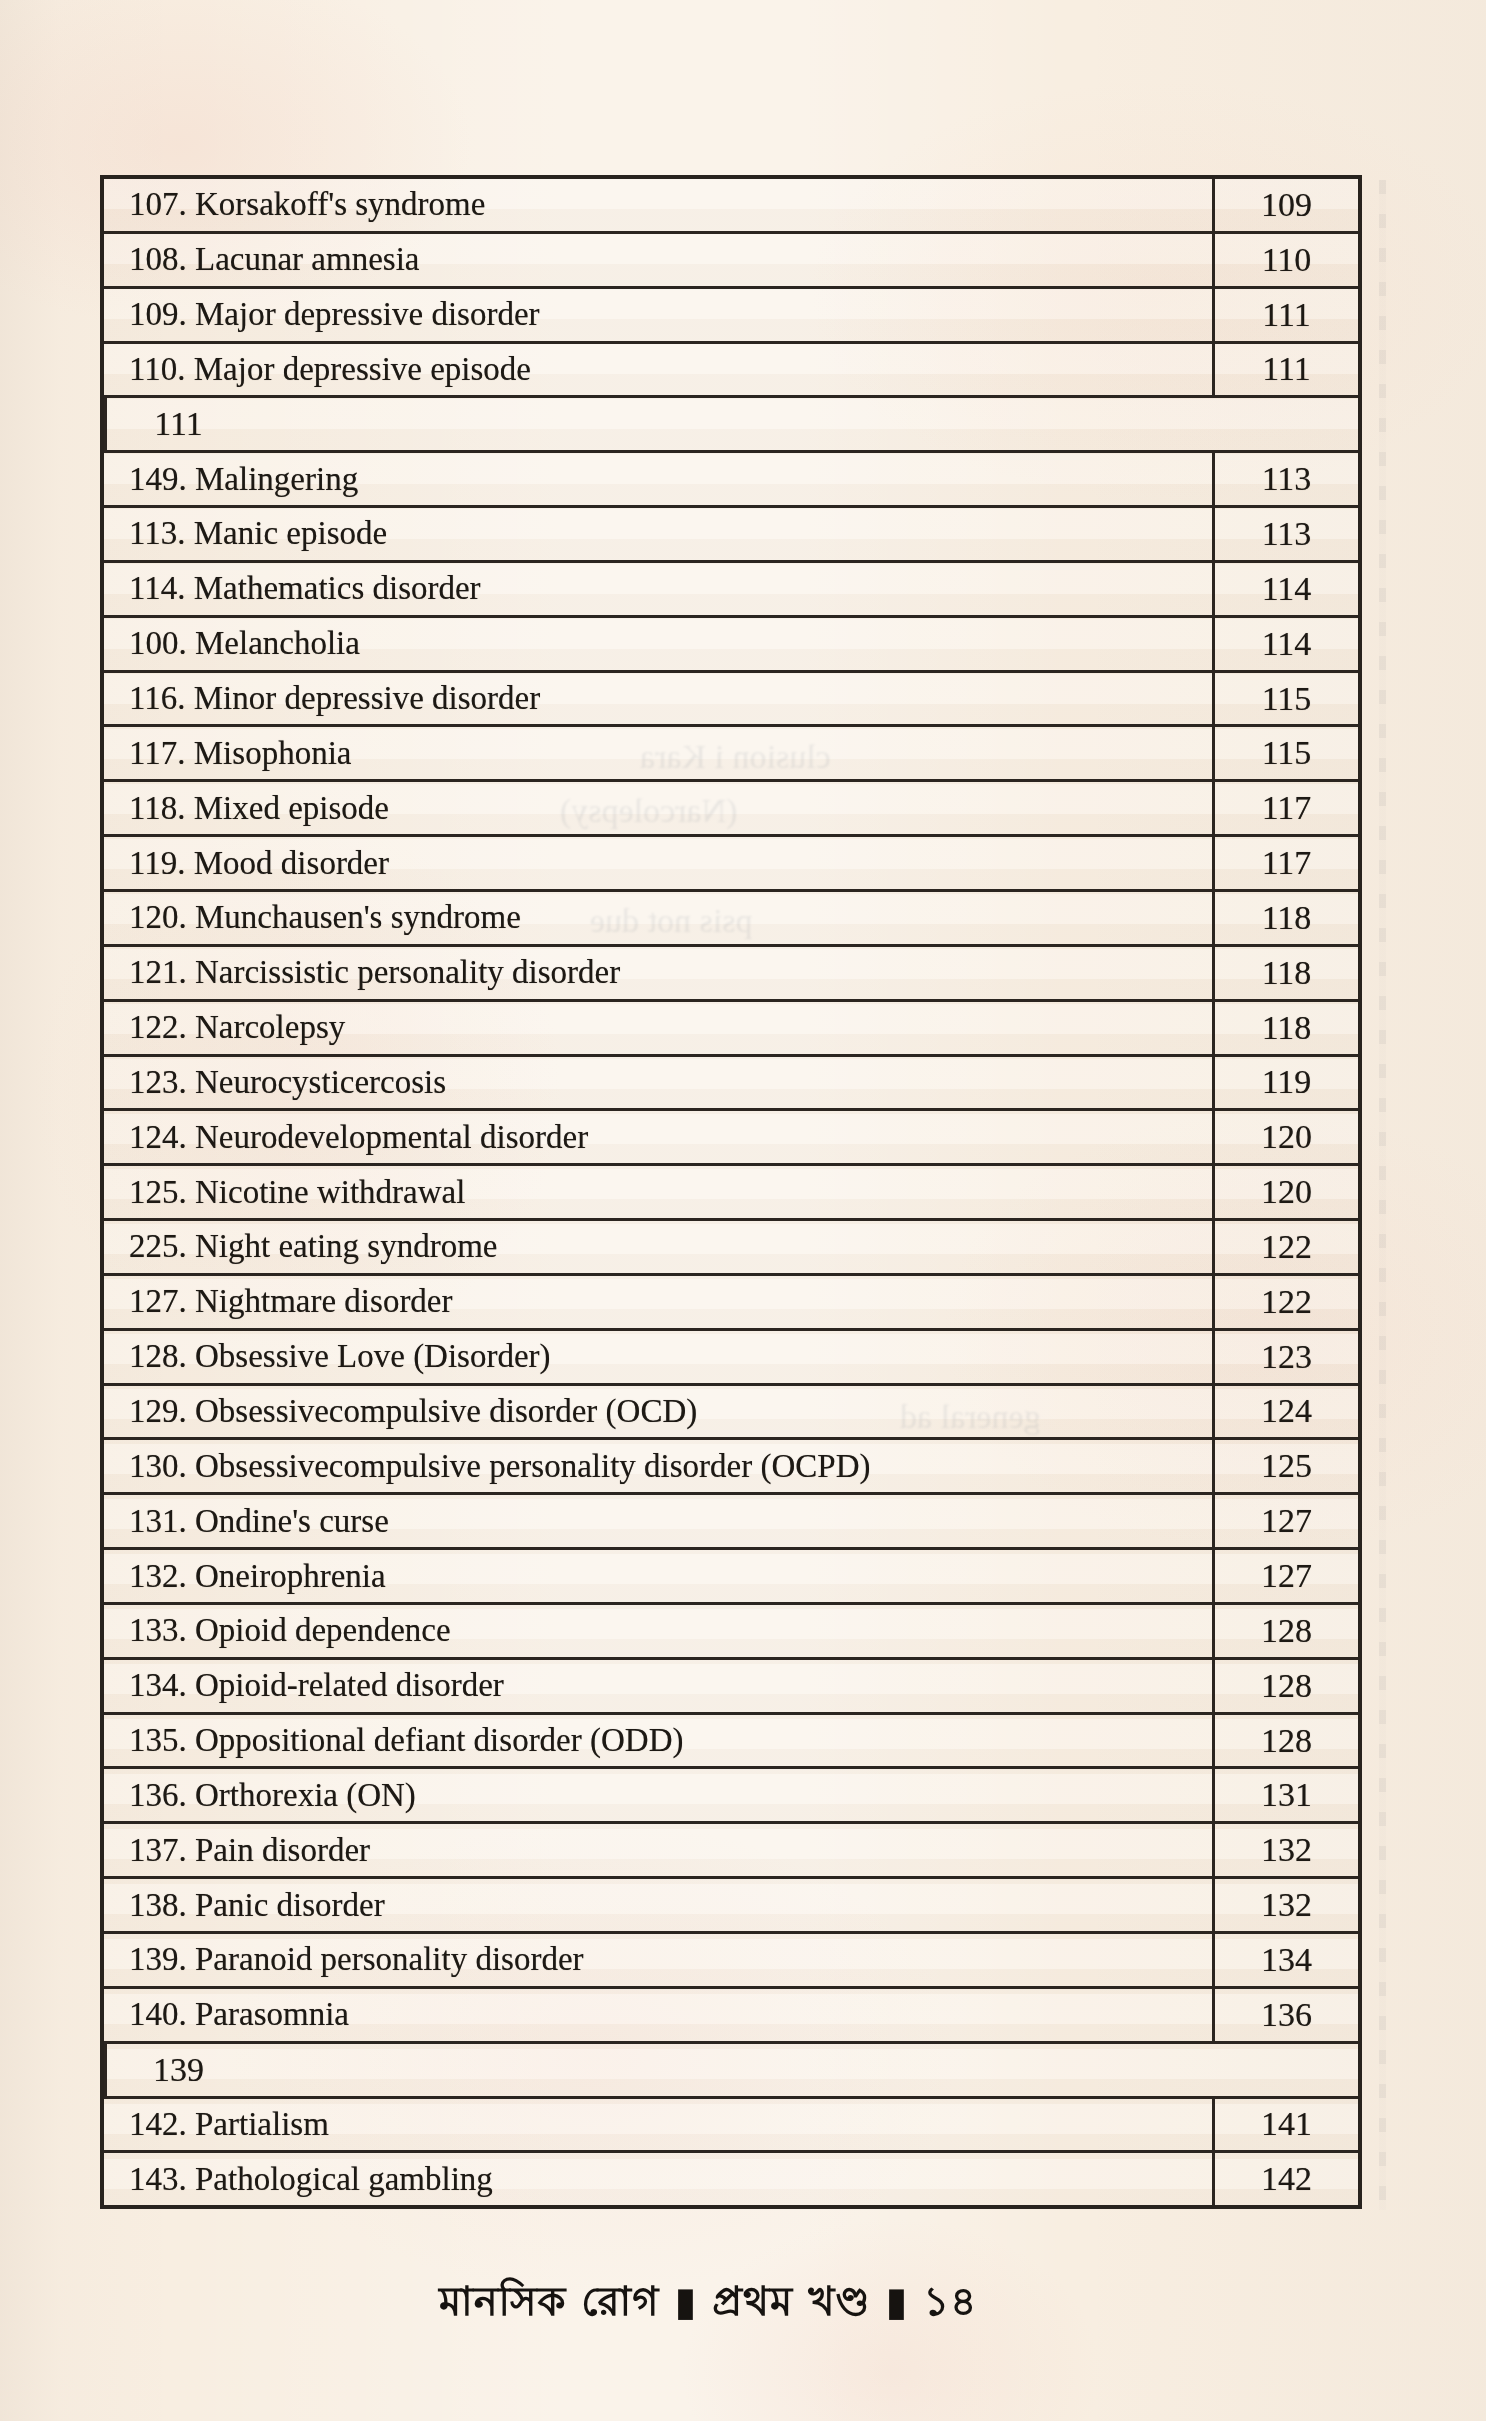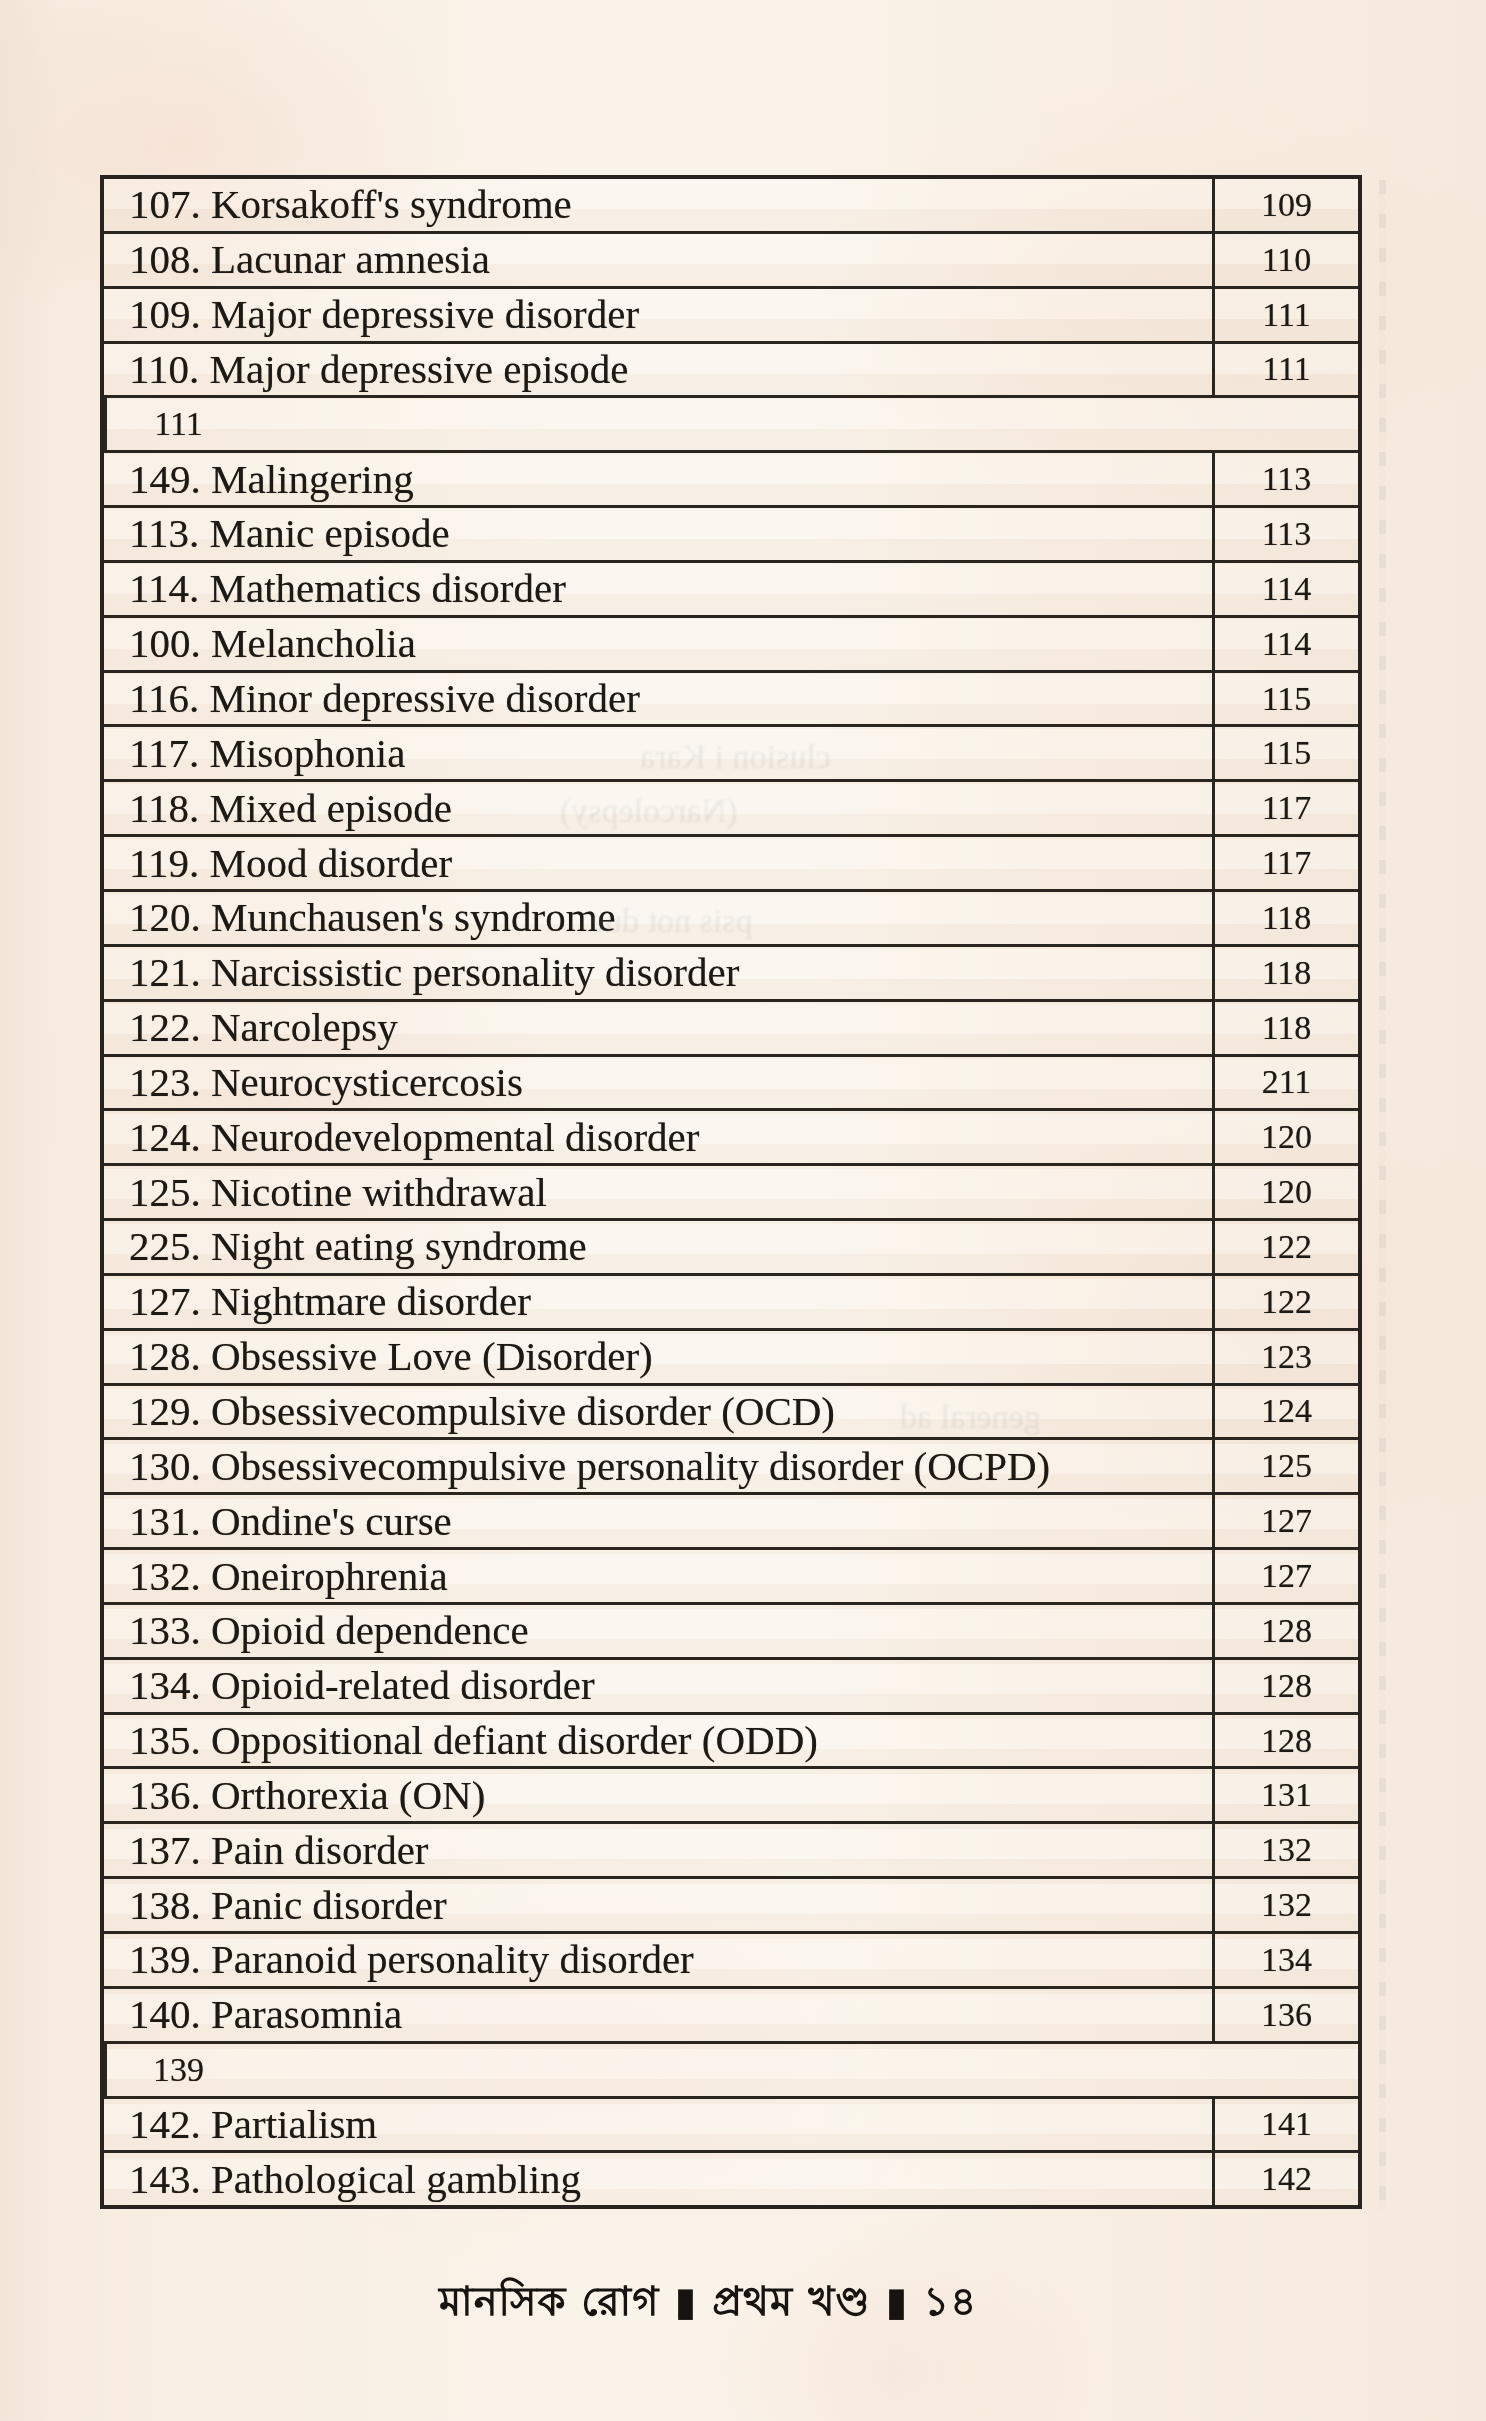--- a/index.html
+++ b/index.html
@@ -51,21 +51,21 @@
     border-top: 3px solid #2b2520;
   }
   .toc-row:first-child { border-top: none; }
 
   .cell-title {
     flex: 1 1 auto;
     display: flex;
     align-items: center;
     padding-left: 25px;
     box-sizing: border-box;
-    font-size: 41px;
+    font-size: 33px;
     line-height: 1;
     color: #1d1914;
     text-shadow: 0 0 0.7px rgba(29,25,20,0.55);
     white-space: nowrap;
     overflow: hidden;
   }
   .cell-page {
     width: 146px;
     flex: 0 0 146px;
     box-sizing: border-box;
@@ -195,21 +195,21 @@
     <div class="cell-page">118</div>
   </div>
 
   <div class="toc-row">
     <div class="cell-title">122. Narcolepsy</div>
     <div class="cell-page">118</div>
   </div>
 
   <div class="toc-row">
     <div class="cell-title">123. Neurocysticercosis</div>
-    <div class="cell-page">211</div>
+    <div class="cell-page">119</div>
   </div>
 
   <div class="toc-row">
     <div class="cell-title">124. Neurodevelopmental disorder</div>
     <div class="cell-page">120</div>
   </div>
 
   <div class="toc-row">
     <div class="cell-title">125. Nicotine withdrawal</div>
     <div class="cell-page">120</div>

